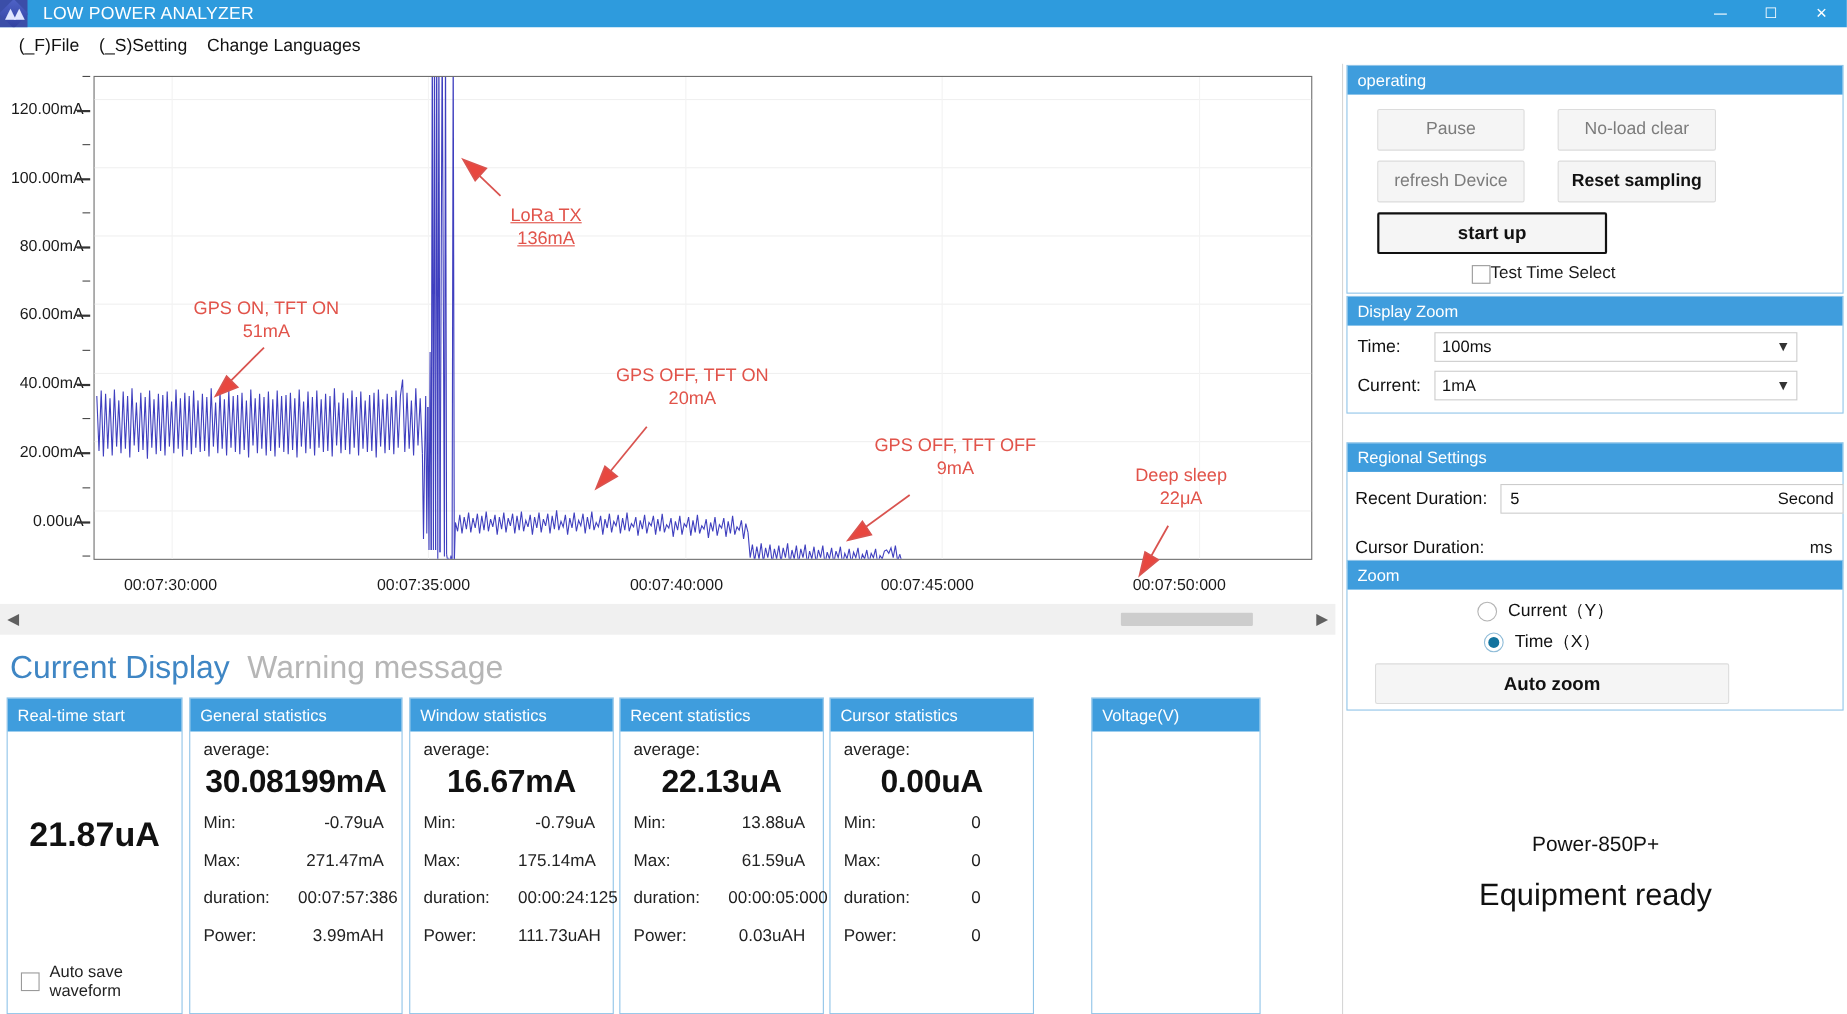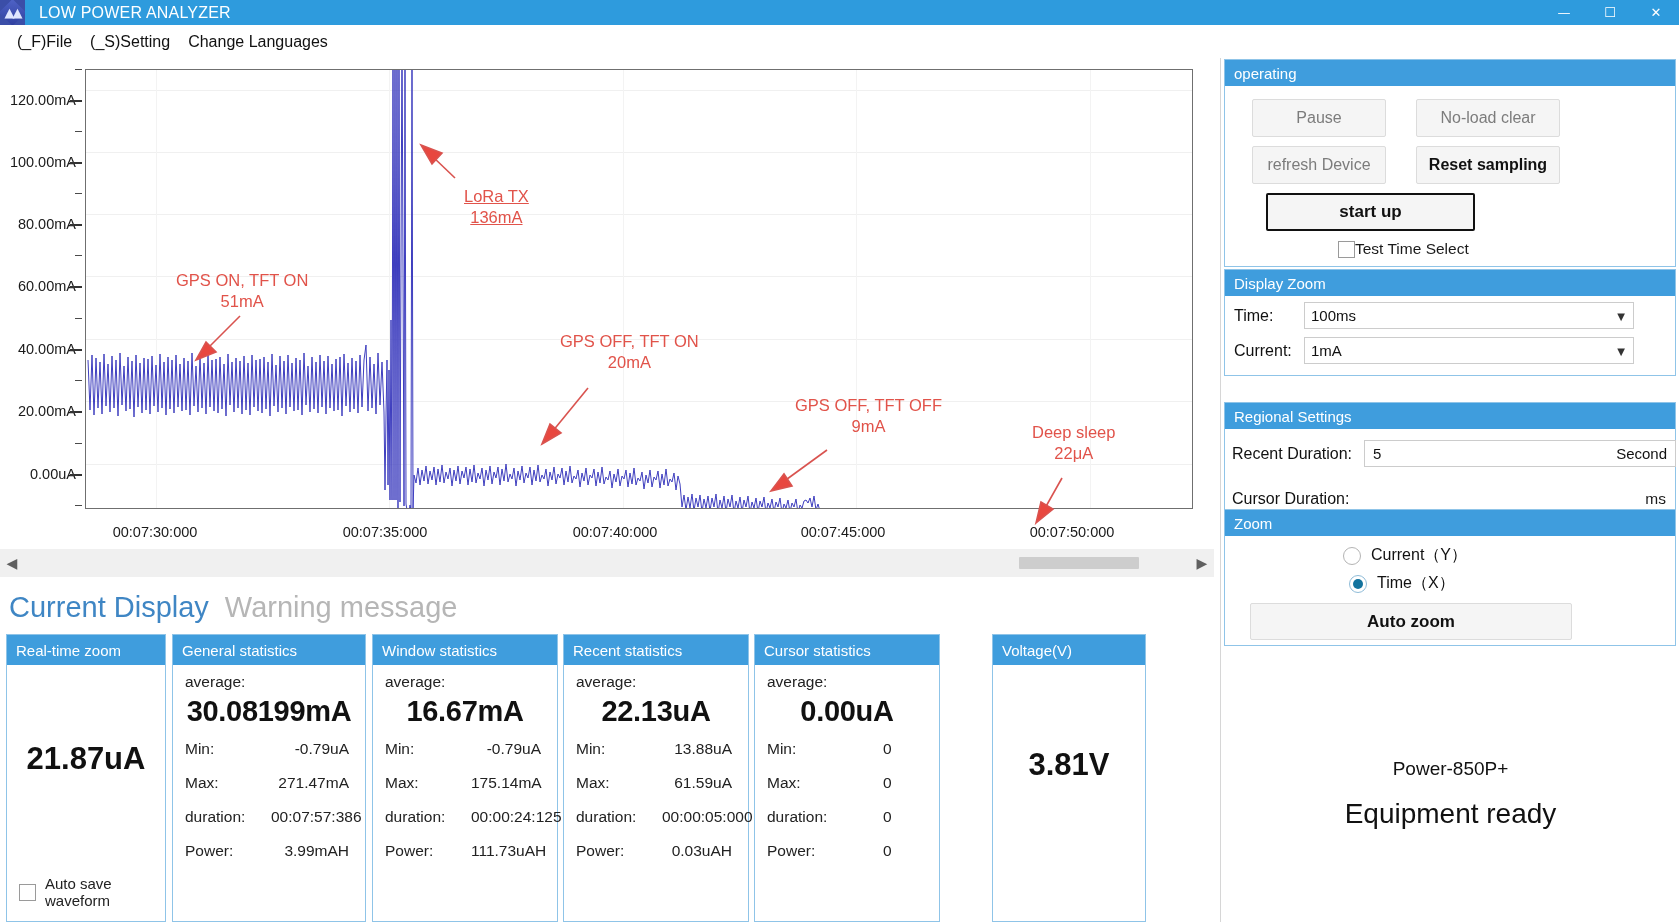--- a/index.html
+++ b/index.html
@@ -144,21 +144,21 @@
   .group { position: absolute; left: 3px; width: 452px; border: 1px solid #8fc4e8; background: #fff; }
   .group-head {
     height: 26px; background: #3f9ddd; color: #fff; font-size: 15px;
     display: flex; align-items: center; padding-left: 9px;
   }
   .btn {
     border: 1px solid #dcdcdc; background: #f5f5f5; font-size: 16px; color: #7c7c7c;
     display: flex; align-items: center; justify-content: center; border-radius: 2px;
   }
   .btn.enabled { color: #111; font-weight: bold; }
-  .btn.primary { border: 2px solid #111; background: #f5f5f5; color: #111; font-weight: bold; margin-left: 14px; }
+  .btn.primary { border: 2px solid #111; background: #f5f5f5; color: #111; font-weight: bold; }
 
   .row-label { font-size: 16px; color: #111; }
   .combo {
     border: 1px solid #ccc; background: #fff; height: 27px; display: flex;
     align-items: center; padding: 0 6px; font-size: 15px; color: #111; position: relative;
   }
   .combo .caret {
     position: absolute; right: 8px; top: 50%; transform: translateY(-50%);
     color: #333; font-size: 10px; font-family: "DejaVu Sans", sans-serif;
   }
@@ -363,21 +363,21 @@
   </div>
 
   <div class="section-heads">
     <div class="head-active">Current Display</div>
     <div class="head-inactive">Warning message</div>
   </div>
 
   <div class="stats-row">
 
     <div class="card" style="left:6px; width:160px;">
-      <div class="card-head">Real-time zoom</div>
+      <div class="card-head">Real-time start</div>
       <div class="card-body">
         <div class="rt-value">21.87uA</div>
         <div class="chk-row">
           <div class="chkbox"></div>
           <div>Auto save waveform</div>
         </div>
       </div>
     </div>
 
     <div class="card" style="left:172px; width:194px;">
@@ -471,23 +471,20 @@
         </div>
         <div class="stat-line">
           <div class="stat-key">Power:</div>
           <div class="stat-val" style="text-align:left;padding-left:30px">0</div>
         </div>
       </div>
     </div>
 
     <div class="card" style="left:992px; width:154px;">
       <div class="card-head">Voltage(V)</div>
-      <div class="card-body">
-        <div class="volt-value">3.81V</div>
-      </div>
     </div>
   </div>
 
   <div class="rpanel">
 
     <div class="group" style="top:1px; height:208px;">
       <div class="group-head">operating</div>
       <div style="position:relative;height:150px;text-decoration:underline;">
         <div class="btn" style="position:absolute;left:27px;top:13px;width:134px;height:38px;">Pause</div>
         <div class="btn" style="position:absolute;left:191px;top:13px;width:144px;height:38px;">No-load clear</div>

